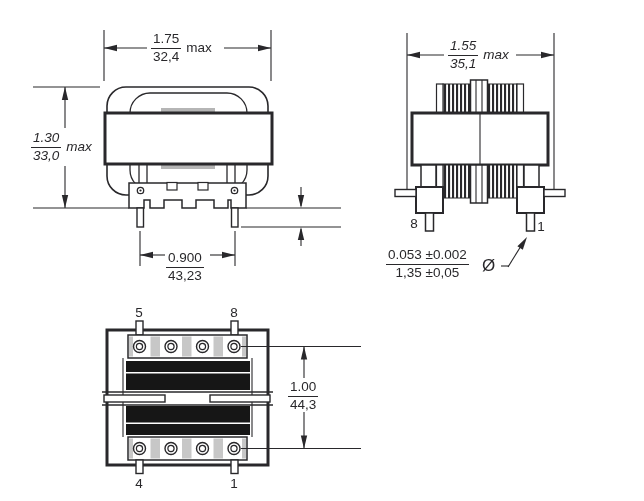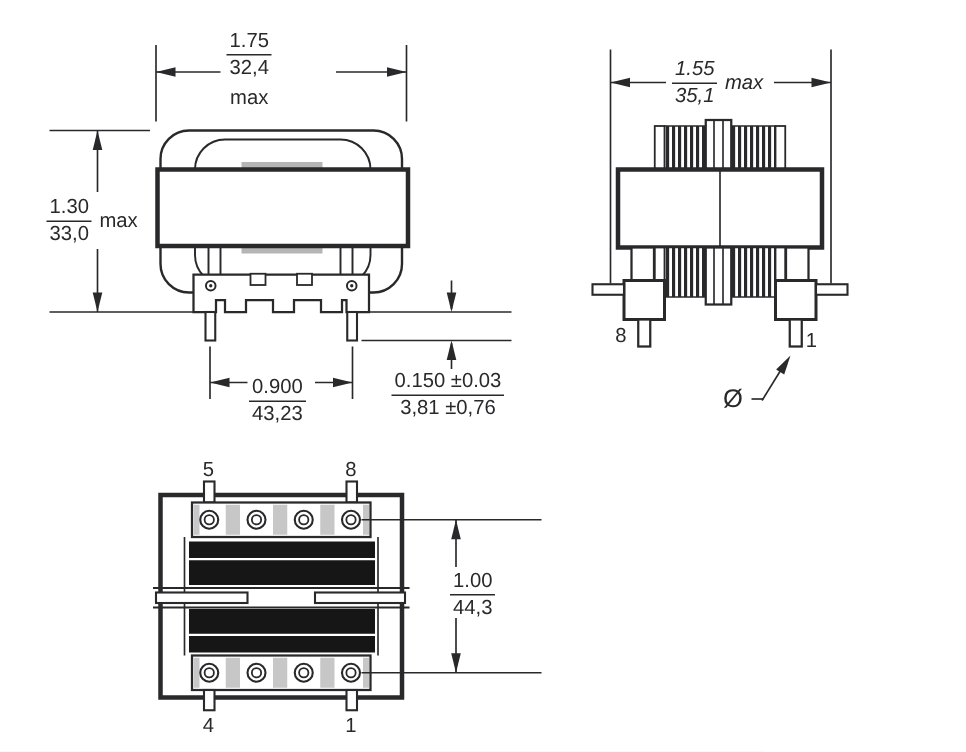--- a/index.html
+++ b/index.html
@@ -188,61 +188,61 @@
 
       <line class="thin" x1="241" y1="346.5" x2="361" y2="346.5"></line>
       <line class="thin" x1="241" y1="448.5" x2="361" y2="448.5"></line>
       <line class="thin" x1="304" y1="346.5" x2="304" y2="378"></line>
       <line class="thin" x1="304" y1="412" x2="304" y2="448.5"></line>
       <polygon class="arr" points="304,346.5 300.8,359.5 307.2,359.5"></polygon>
       <polygon class="arr" points="304,448.5 300.8,435.5 307.2,435.5"></polygon>
     </g>
   </svg>
 
-  <div class="dim" style="left:151px;top:20px;flex-direction:column;">
+  <div class="dim" style="left:151px;top:32px;">
     <span class="frac">
       <span class="num">1.75</span>
       <span class="den">32,4</span>
     </span>
     <span class="suffix">max</span>
   </div>
 
-  <div class="dim" style="left:31px;top:131px;">
+  <div class="dim" style="left:31px;top:131px;font-style:italic;">
     <span class="frac">
       <span class="num">1.30</span>
       <span class="den">33,0</span>
     </span>
     <span class="suffix">max</span>
   </div>
 
   <div class="dim" style="left:166px;top:251px;">
     <span class="frac">
       <span class="num">0.900</span>
       <span class="den">43,23</span>
     </span>
   </div>
 
-  <div class="dim" style="left:261px;top:247px;">
-    <span class="frac">
-      <span class="num">0.150 ±0.03</span>
-      <span class="den">3,81 ±0,76</span>
-    </span>
-  </div>
 
   <div class="dim" style="left:448px;top:39px;font-style:italic;">
     <span class="frac">
       <span class="num">1.55</span>
       <span class="den">35,1</span>
     </span>
     <span class="suffix">max</span>
   </div>
 
+  <div class="dim" style="left:386px;top:248px;">
+    <span class="frac">
+      <span class="num">0.053 ±0.002</span>
+      <span class="den">1,35 ±0,05</span>
+    </span>
+  </div>
   <span class="phi" style="left:482px;top:257px;">Ø</span>
 
-  <div class="dim" style="left:288px;top:380px;margin-left:12px;">
+  <div class="dim" style="left:288px;top:380px;">
     <span class="frac">
       <span class="num">1.00</span>
       <span class="den">44,3</span>
     </span>
   </div>
 
   <span class="pinlbl" style="left:407px;top:216px;">8</span>
   <span class="pinlbl" style="left:534px;top:219px;">1</span>
   <span class="pinlbl" style="left:132px;top:305px;">5</span>
   <span class="pinlbl" style="left:227px;top:305px;">8</span>

